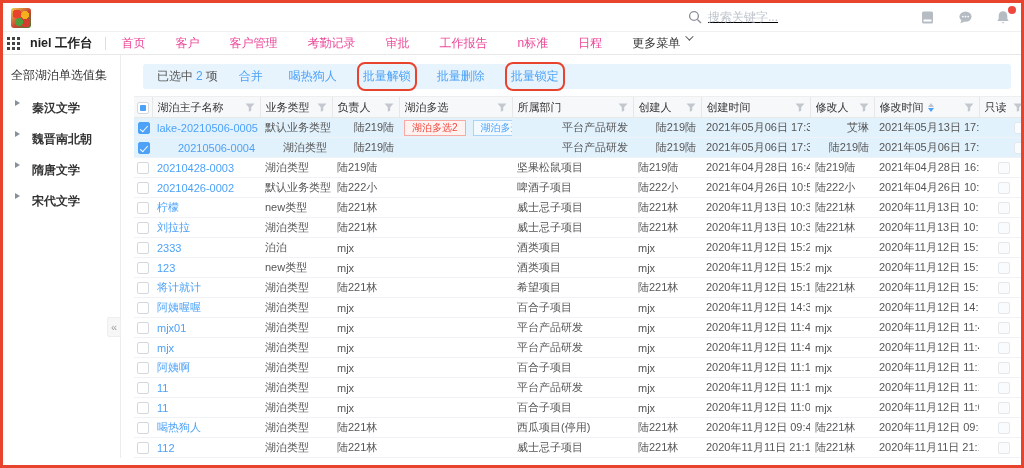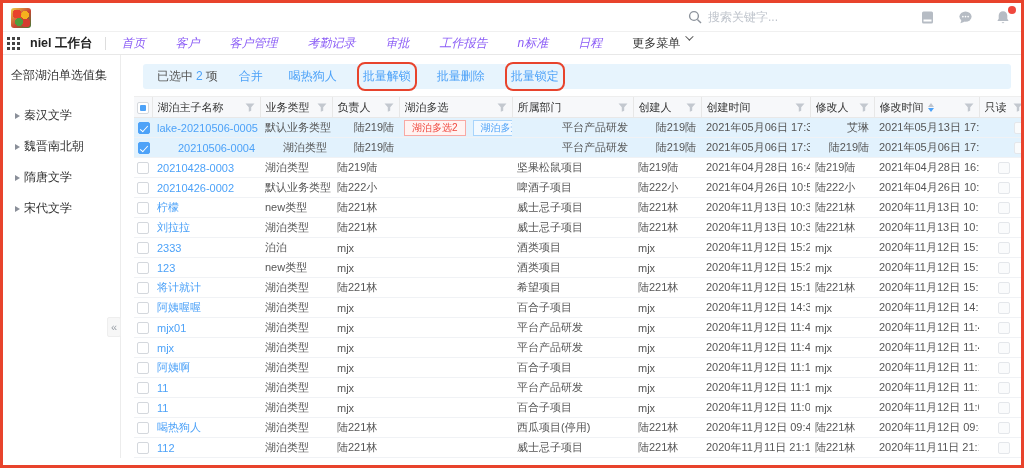--- a/index.html
+++ b/index.html
@@ -9,43 +9,43 @@
 
   
   .topbar { height:28px; display:flex; align-items:center; padding:0 8px 0 8px; background:#fff; }
   .logo { width:20px; height:20px; border-radius:3px; margin-top:2px;
     background:
       radial-gradient(circle at 30% 30%, #e8432c 0 22%, transparent 23%),
       radial-gradient(circle at 70% 35%, #f5b01e 0 20%, transparent 21%),
       radial-gradient(circle at 40% 70%, #4f9e3c 0 22%, transparent 23%),
       radial-gradient(circle at 75% 75%, #d43c2f 0 20%, transparent 21%),
       linear-gradient(135deg,#f0d24a,#c94432 55%,#3f7f36); }
-  .search { display:flex; align-items:center; gap:6px; margin-left:auto; margin-right:120px; }
+  .search { display:flex; align-items:center; gap:6px; margin-left:auto; margin-right:120px;text-decoration:underline; }
   .search input { border:none; outline:none; font-size:12px; width:92px; color:#666; background:transparent; }
   .search input::placeholder { color:#bfc4cc; }
   .tb-icons { display:flex; align-items:center; gap:23px; margin-right:2px; }
   .tb-ic { position:relative; width:15px; height:15px; display:inline-flex; }
   .badge { position:absolute; top:-4px; right:-5px; width:8px; height:8px; border-radius:50%; background:#f0483e; }
 
   
   .navbar { height:24px; display:flex; align-items:center; border-top:1px solid #f0f0f0; border-bottom:1px solid #e8e8e8; padding:0 4px; background:#fff; }
   .grid-icon { margin-right:10px; display:inline-flex; }
   .workspace { font-size:12.5px; font-weight:bold; color:#222; margin-right:12px; white-space:nowrap; }
   .nav-divider { width:1px; height:13px; background:#ddd; margin-right:16px; }
   .nav-list { display:flex; align-items:center; list-style:none; }
-  .nav-list li { font-size:12px; color:#8b5cf6; margin-right:30px; white-space:nowrap; cursor:pointer;font-style:italic; }
+  .nav-list li { font-size:12px; color:#ec4899; margin-right:30px; white-space:nowrap; cursor:pointer; }
   .more-menu { font-size:12px; color:#333; display:flex; align-items:flex-start; gap:5px; cursor:pointer; }
   .chevron { width:6px; height:6px; border-right:1.5px solid #555; border-bottom:1.5px solid #555; transform:rotate(45deg) translateY(-2px); }
 
   
   .page-body { display:flex; height:403px; position:relative; }
   .sidebar { width:118px; border-right:1px solid #ececec; padding:12px 8px 0 8px; background:#fff; flex:none; }
-  .sb-title { font-size:12px; color:#333; margin-bottom:23px; white-space:nowrap; }
+  .sb-title { font-size:12px; color:#333; margin-bottom:16px; white-space:nowrap; }
   .sb-list { list-style:none; }
-  .sb-item { display:flex; align-items:center; gap:4px; font-size:12px; color:#333; margin:0 0 14px 4px; cursor:pointer; white-space:nowrap; }
+  .sb-item { display:flex; gap:12px; font-size:12px; color:#333; margin:0 0 14px 4px; cursor:pointer; white-space:nowrap;font-weight:bold; }
   .tri { width:0; height:0; border-left:5px solid #8a8f99; border-top:3.5px solid transparent; border-bottom:3.5px solid transparent; flex:none; }
   .collapse-handle { position:absolute; left:104px; top:262px; width:14px; height:20px; color:#9aa0a8; font-size:11px; display:flex; align-items:center; justify-content:center; background:#f7f7f7; border:1px solid #eee; border-radius:2px; cursor:pointer; z-index:2; }
 
   .main { flex:1; padding:9px 0 0 13px; overflow:hidden; }
 
   
   .toolbar { height:25px; background:#e7f4fd; border-radius:3px; margin:0 10px 7px 9px; display:flex; align-items:center; padding:0 14px; gap:21px; }
   .sel-info { font-size:12px; color:#555; white-space:nowrap; }
   .sel-info b { color:#4da2f8; font-weight:normal; padding:0 3px; }
   .tool-actions { display:flex; align-items:center; gap:26px; list-style:none; }

